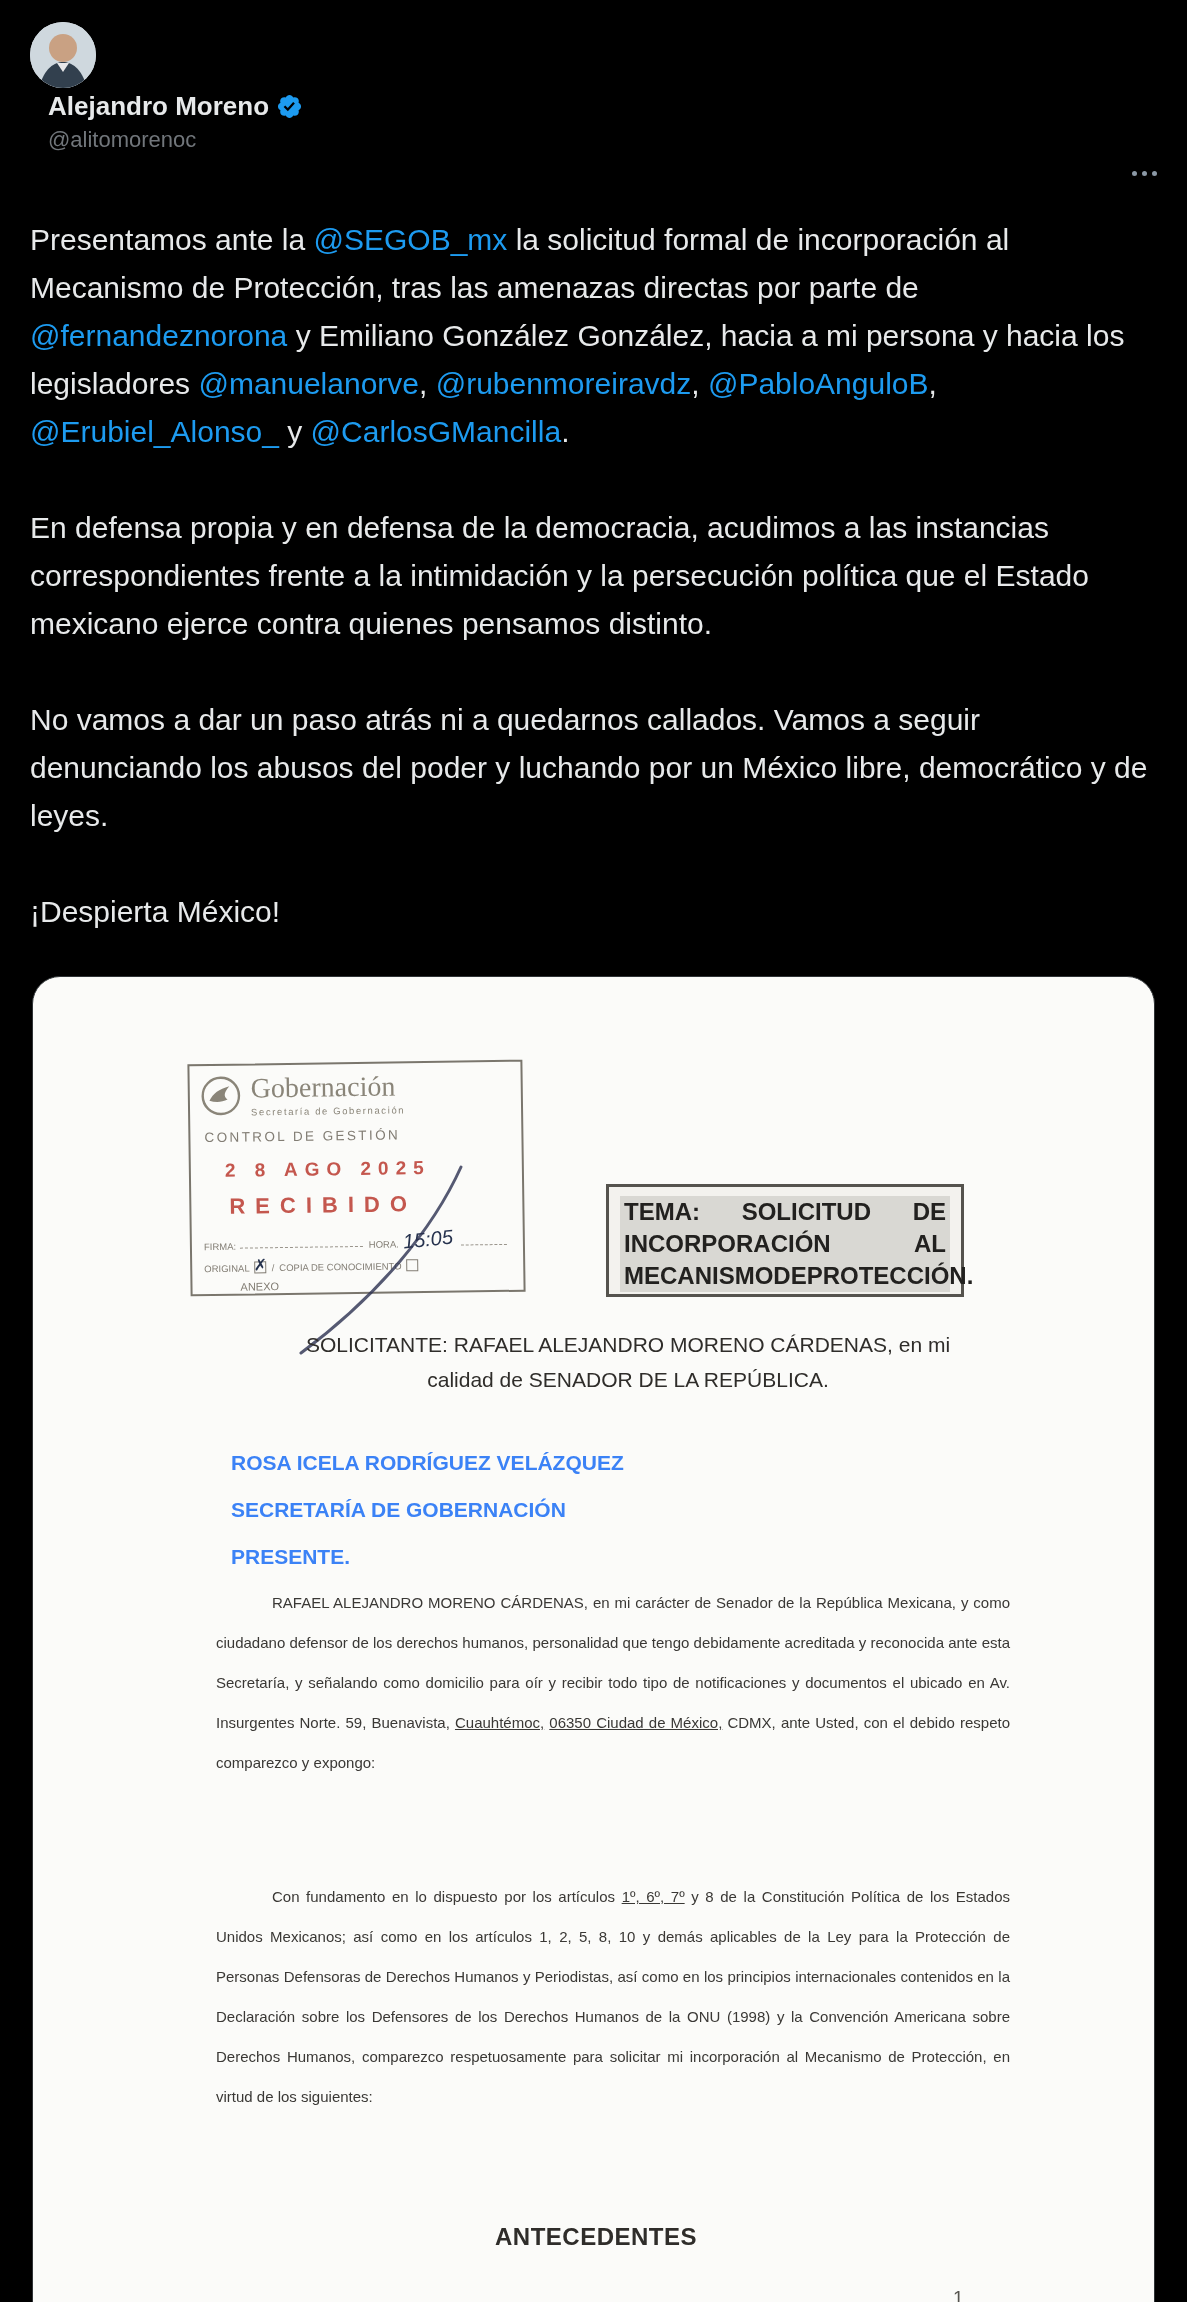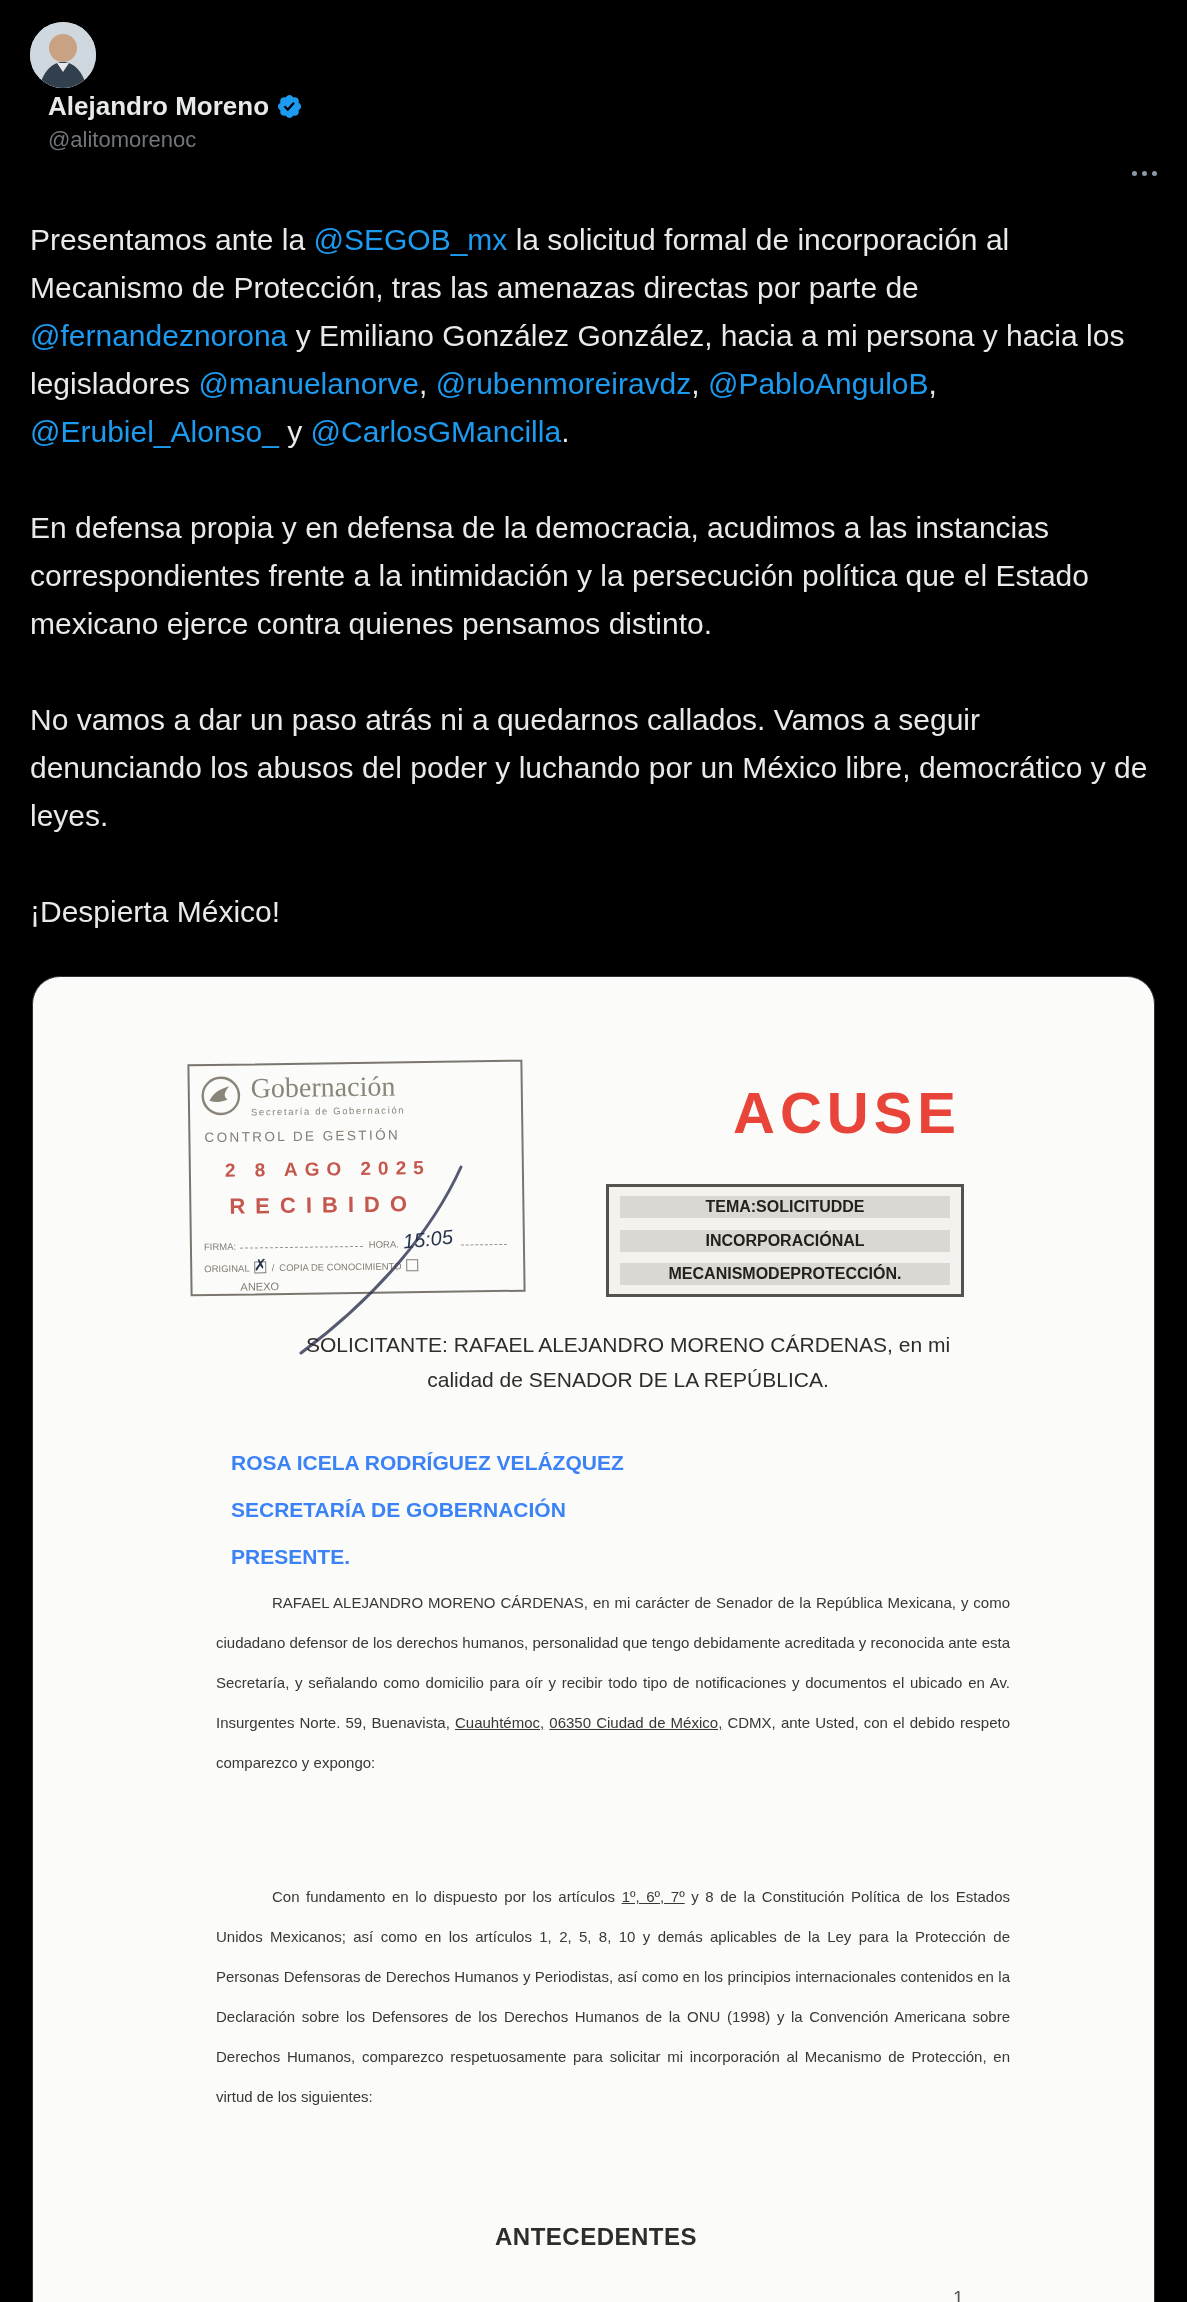--- a/index.html
+++ b/index.html
@@ -75,22 +75,22 @@
   .acuse {
     position: absolute; left: 700px; top: 102px;
     font-size: 58px; font-weight: 900; letter-spacing: 5px; color: #e8443a;
   }
   .tema-box {
     position: absolute; left: 573px; top: 207px; width: 358px; height: 113px;
     border: 3px solid #55534e; background: #f3f2ee;
     padding: 9px 11px; display: flex; flex-direction: column; justify-content: space-between;
   }
   .tema-line {
-    display: flex; justify-content: center;
-    font-weight: 700; font-size: 16px; color: #22211f;
+    display: flex; justify-content: space-between;
+    font-weight: 700; font-size: 24px; color: #22211f;
     background: #d9d8d3; padding: 2px 4px;
   }
 
   
   .solicitante { position: absolute; left: 230px; top: 350px; width: 730px; text-align: center; font-size: 21px; line-height: 35px; color: #2f2d2a; }
   .b { font-weight: 400; }
   .u { text-decoration: underline; }
   .addressee { position: absolute; left: 154px; top: 462px; font-size: 21px; font-weight: 700; line-height: 47px; color: #3b82f6; margin-left: 44px; }
   .para { position: absolute; left: 183px; width: 794px; font-size: 15px; line-height: 40px; text-align: justify; color: #3a3835; text-indent: 56px; }
   .p1 { top: 606px; }
@@ -169,21 +169,20 @@
         <span>COPIA DE CONOCIMIENTO</span>
         <span class="cbox"></span>
       </div>
       <div class="anexo">ANEXO</div>
     </div>
 
     <svg class="ink-stroke" width="220" height="210">
       <path d="M 178 10 C 150 72, 96 138, 18 196" stroke="#2c3150" stroke-width="3" fill="none" opacity="0.8" stroke-linecap="round"></path>
     </svg>
 
-    <div class="acuse">ACUSE</div>
 
     <div class="tema-box">
       <div class="tema-line">
           <span>TEMA:</span>
           <span>SOLICITUD</span>
           <span>DE</span>
         </div>
       <div class="tema-line">
           <span>INCORPORACIÓN</span>
           <span>AL</span>

